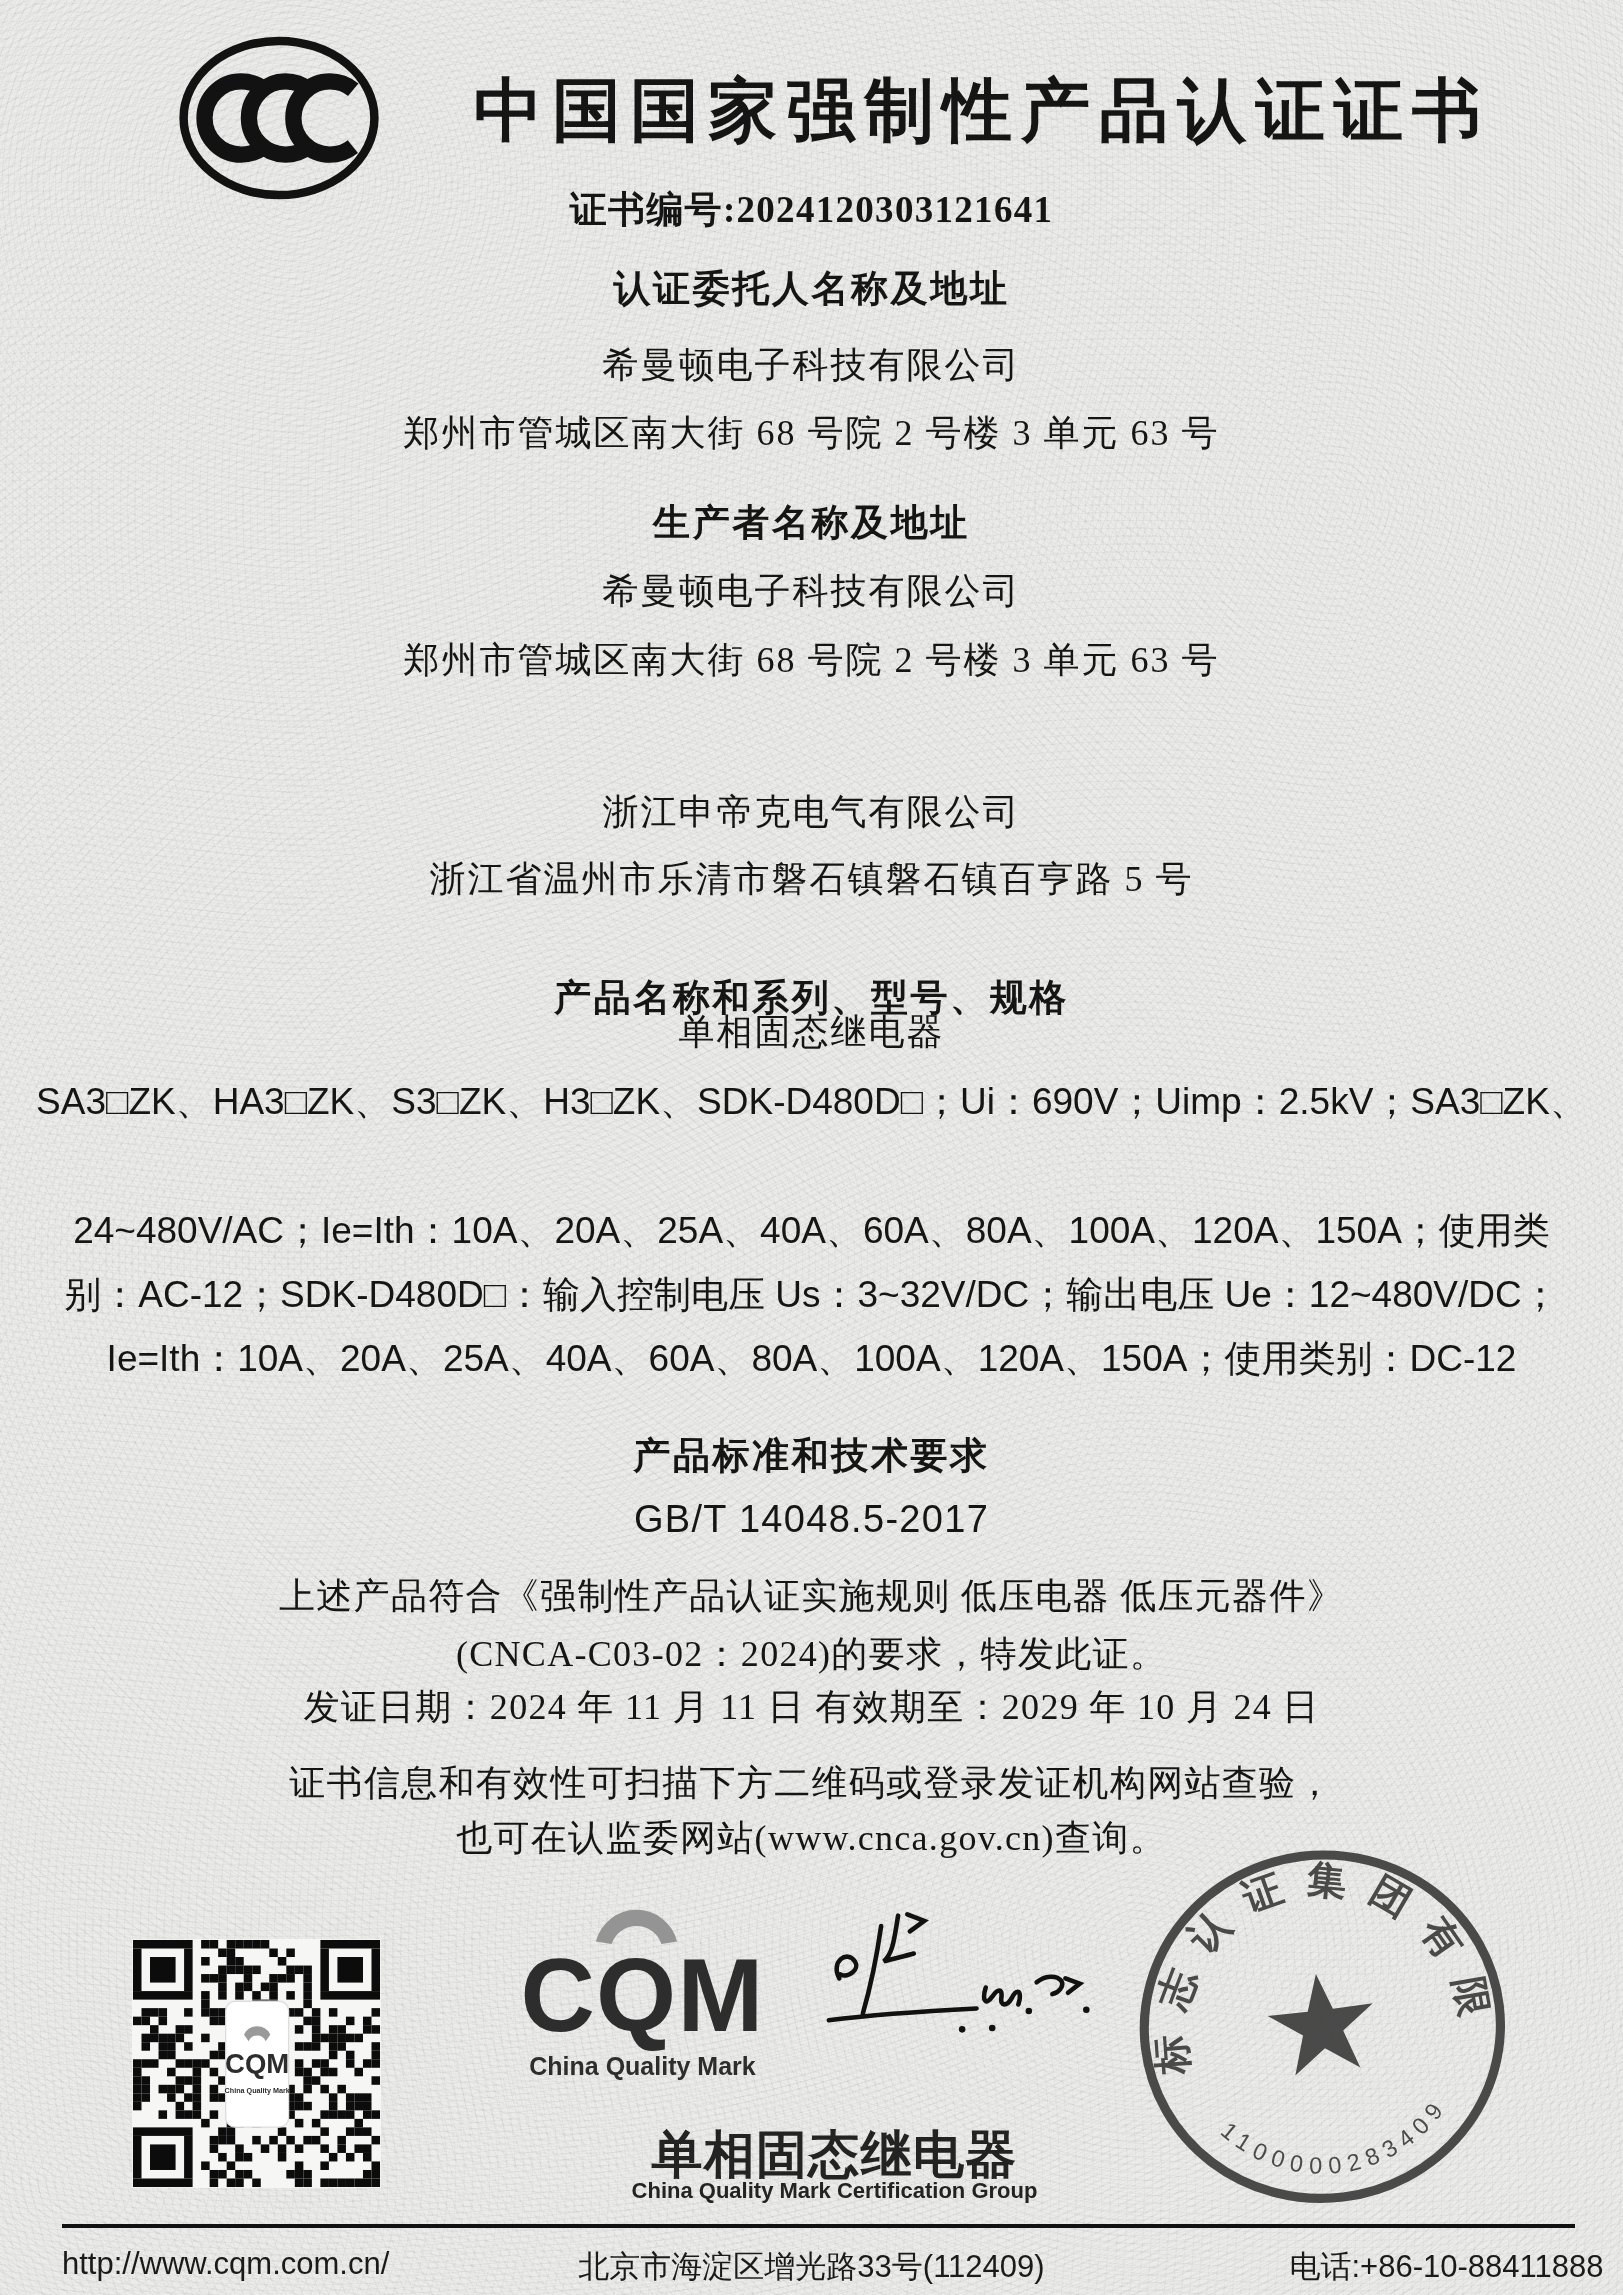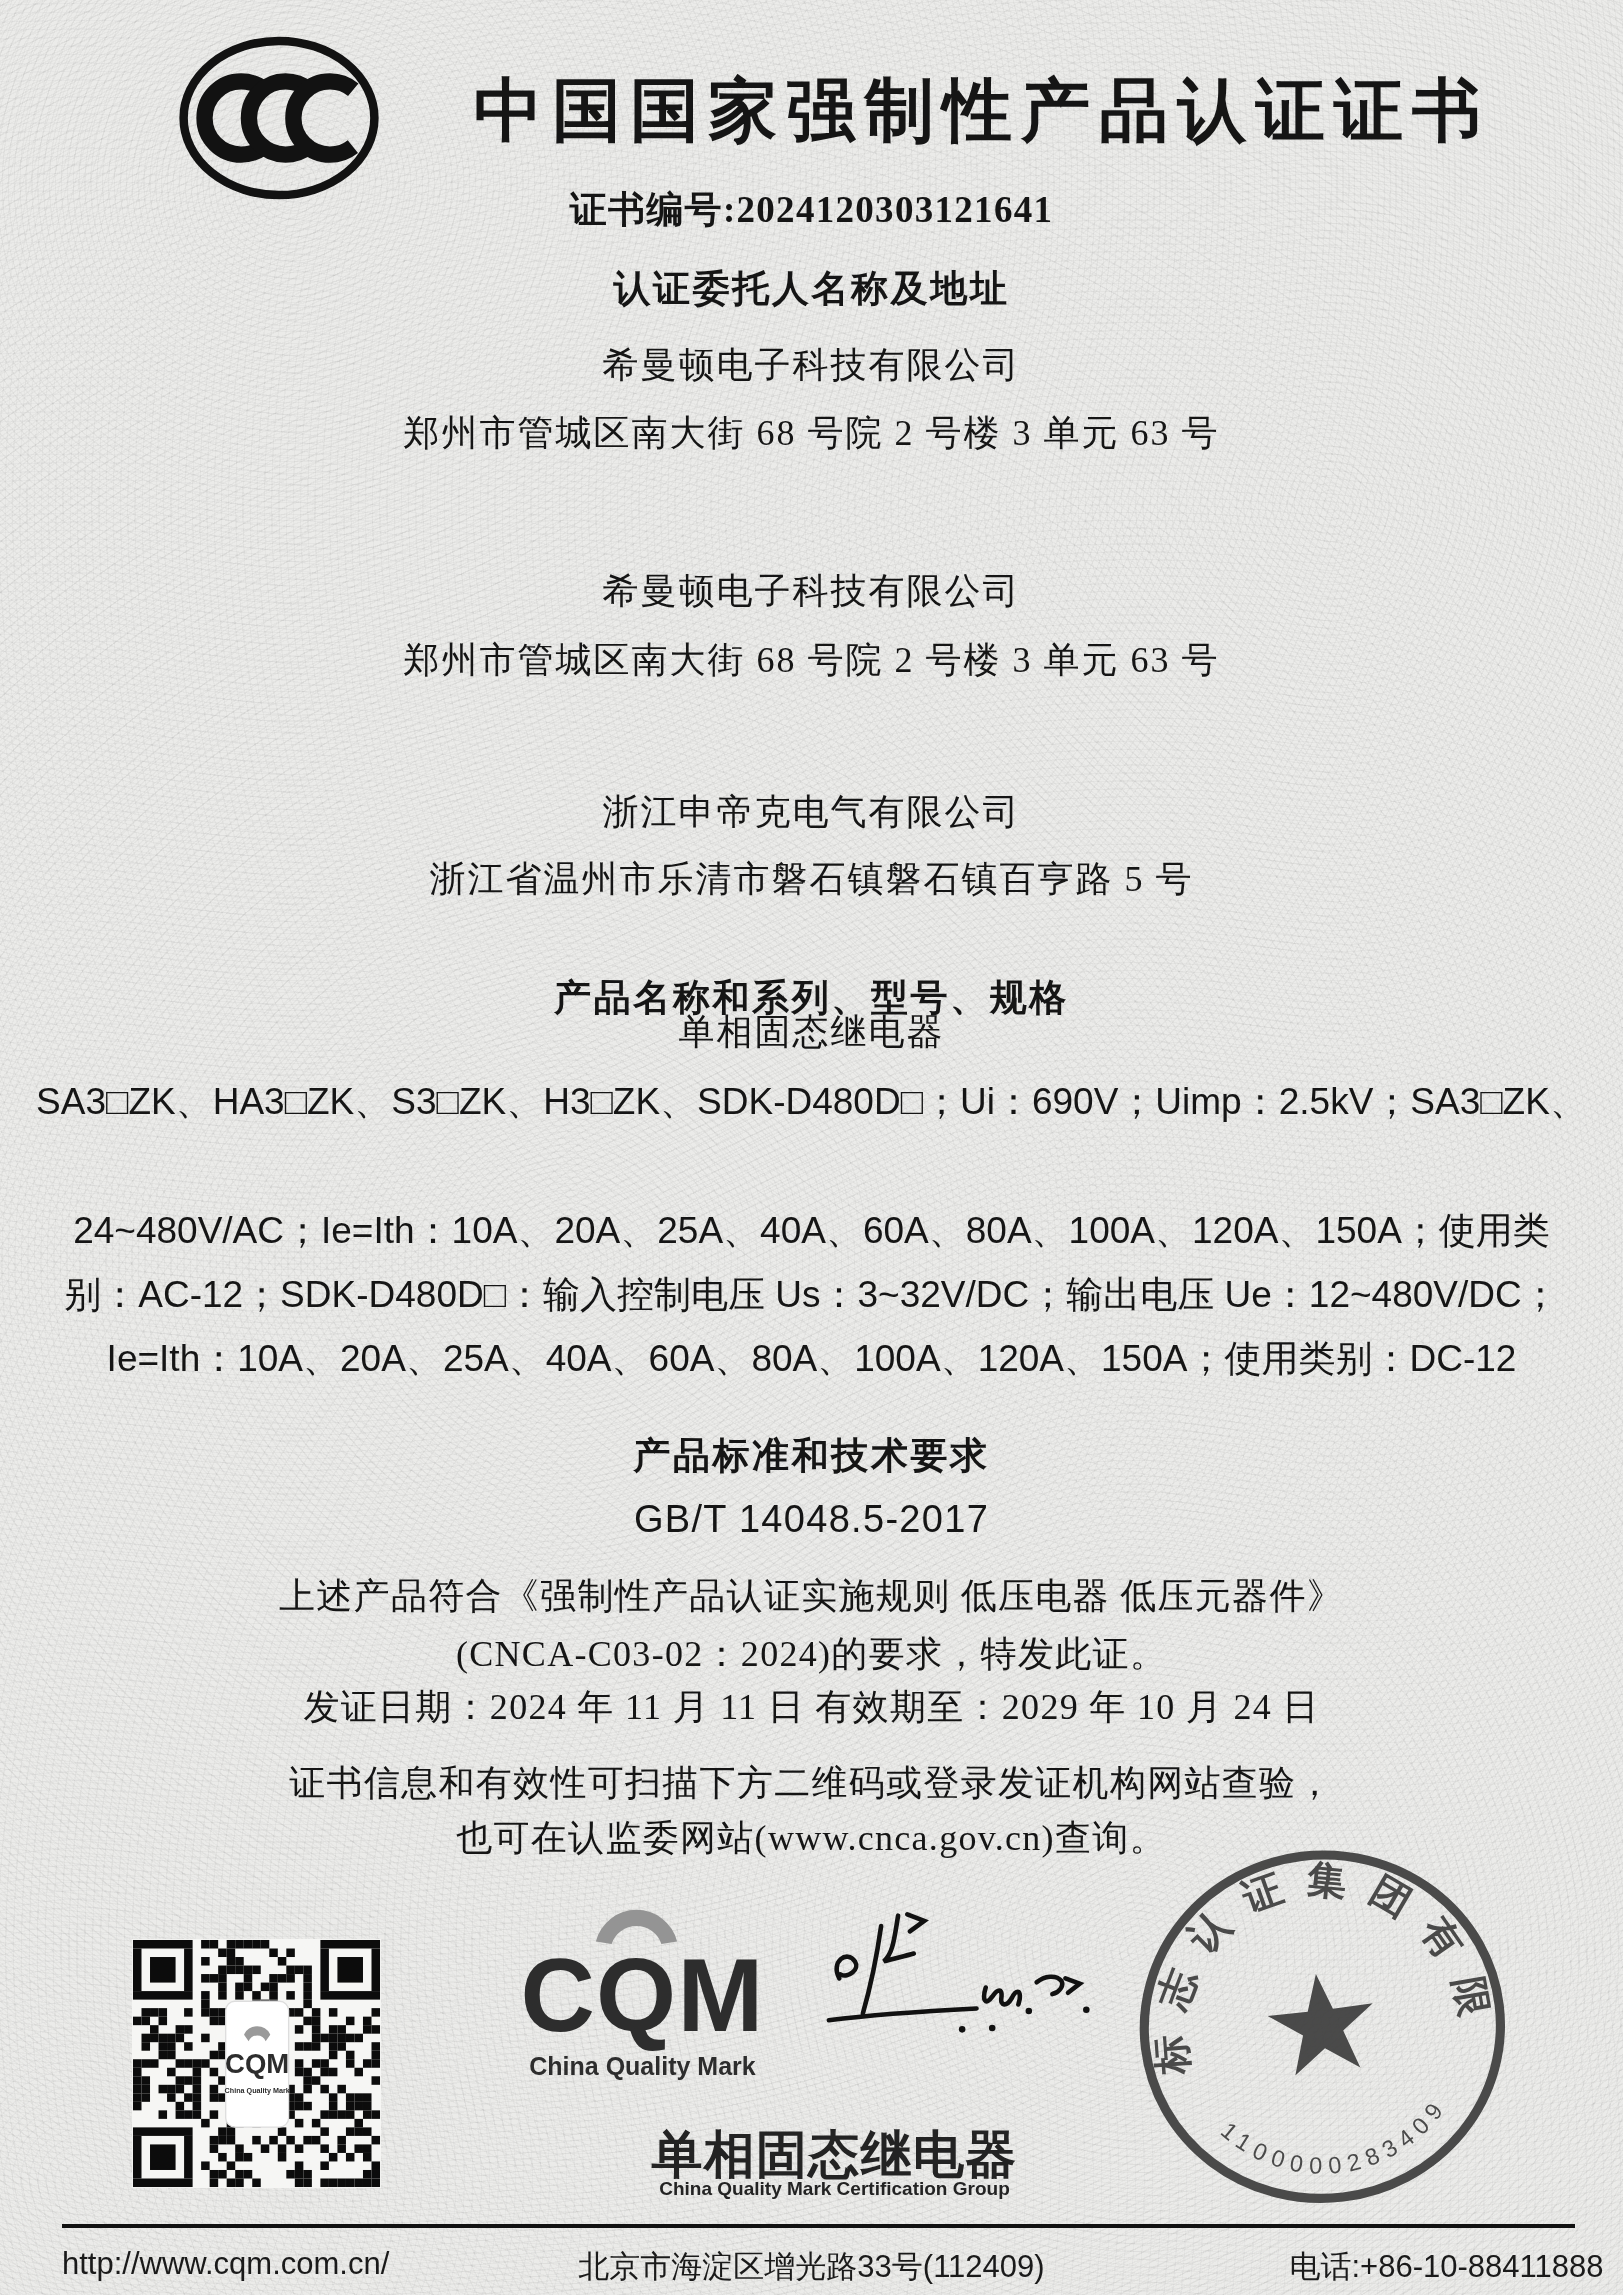--- a/index.html
+++ b/index.html
@@ -19,21 +19,21 @@
   .h-title{font-family:"Liberation Sans","DejaVu Sans",sans-serif;font-weight:bold;font-size:69px;letter-spacing:9.2px;}
   .cert-no{font-size:37px;font-weight:bold;letter-spacing:1.3px;}
   .sec-h{font-size:37px;font-weight:bold;letter-spacing:2.6px;}
   .body-l{font-size:36px;letter-spacing:2px;}
   .spec{font-family:"Liberation Sans","DejaVu Sans",sans-serif;font-size:37px;letter-spacing:0px;}
   .gbt{font-family:"Liberation Sans","DejaVu Sans",sans-serif;font-size:38px;letter-spacing:1.3px;}
   .kai{font-size:36px;letter-spacing:1.3px;}
   .cqm-letters{font-family:"Liberation Sans","DejaVu Sans",sans-serif;font-weight:bold;font-size:103px;letter-spacing:1.3px;color:#2d2d2d;line-height:1;}
   .cqm-sub{font-family:"Liberation Sans","DejaVu Sans",sans-serif;font-weight:bold;font-size:25px;color:#2d2d2d;}
   .grp-cn{font-family:"Liberation Sans","DejaVu Sans",sans-serif;font-weight:bold;font-size:51px;letter-spacing:1.3px;color:#232323;}
-  .grp-en{font-family:"Liberation Sans","DejaVu Sans",sans-serif;font-weight:bold;font-size:19px;color:#232323;}
+  .grp-en{font-family:"Liberation Sans","DejaVu Sans",sans-serif;font-weight:bold;font-size:22px;color:#232323;}
   .footer-t{font-family:"Liberation Sans","DejaVu Sans",sans-serif;font-size:31px;color:#1a1a1a;}
   .footer-line{position:absolute;left:62px;top:2224px;width:1513px;height:3.9px;background:#111;}
   .center-box{display:flex;flex-direction:column;align-items:center;}
 </style>
 </head>
 <body>
 
 <div id="page">
 
   <svg class="abs" style="left:164px;top:34px;" width="230" height="168" viewBox="0 0 352 256">
@@ -44,20 +44,21 @@
   </svg>
 
   <div class="cline h-title" style="left:380px;width:1204px;top:65px;">中国国家强制性产品认证证书</div>
 
   <div class="cline cert-no" style="top:185px;">证书编号:2024120303121641</div>
 
   <div class="cline sec-h" style="top:264px;">认证委托人名称及地址</div>
   <div class="cline body-l" style="top:341px;">希曼顿电子科技有限公司</div>
   <div class="cline body-l" style="top:409px;">郑州市管城区南大街 68 号院 2 号楼 3 单元 63 号</div>
 
+  <div class="cline sec-h" style="top:498px;">生产者名称及地址</div>
   <div class="cline body-l" style="top:567px;">希曼顿电子科技有限公司</div>
   <div class="cline body-l" style="top:636px;">郑州市管城区南大街 68 号院 2 号楼 3 单元 63 号</div>
 
   <div class="cline body-l" style="top:788px;">浙江申帝克电气有限公司</div>
   <div class="cline body-l" style="top:855px;">浙江省温州市乐清市磐石镇磐石镇百亨路 5 号</div>
 
   <div class="cline sec-h" style="top:973px;">产品名称和系列、型号、规格</div>
   <div class="cline body-l" style="top:1008px;">单相固态继电器</div>
 
   <div class="cline spec" style="top:1077px;">SA3□ZK、HA3□ZK、S3□ZK、H3□ZK、SDK-D480D□；Ui：690V；Uimp：2.5kV；SA3□ZK、</div>

